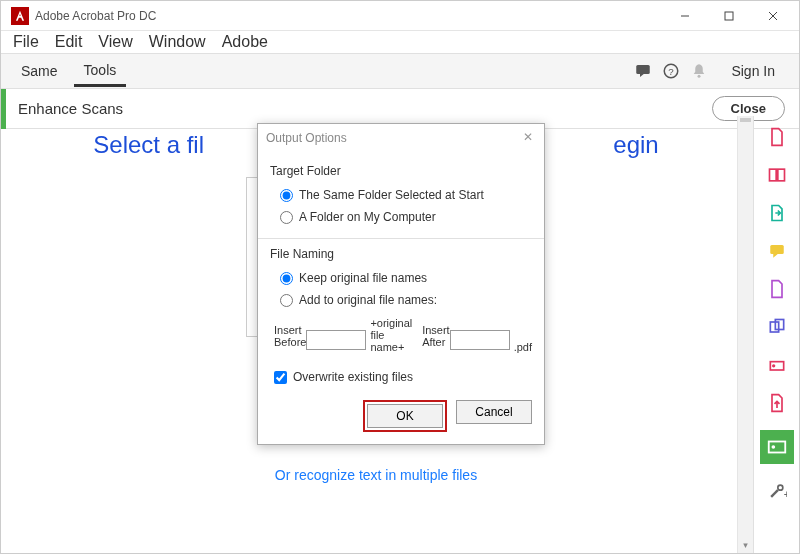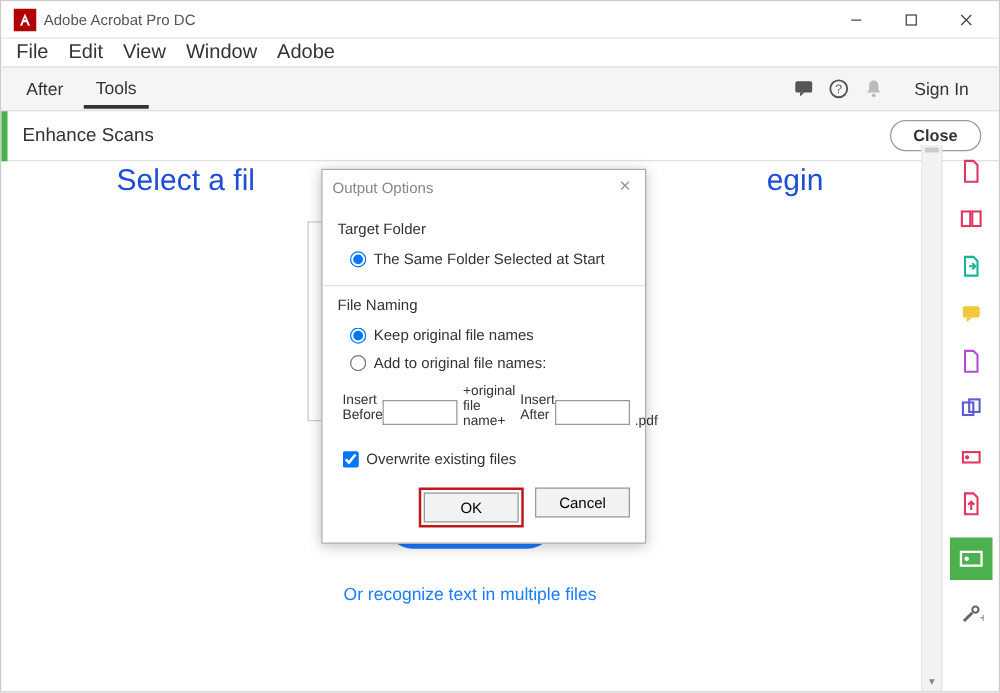--- a/index.html
+++ b/index.html
@@ -36,21 +36,21 @@
 .alt-link { display:block; text-align:center; color:#1a7cff; font-size:14px; margin-top:28px; }
 
 .right-rail { position:absolute; top:115px; right:0; bottom:0; width:46px; border-left:1px solid #e0e0e0; display:flex; flex-direction:column; align-items:center; padding-top:10px; gap:16px; }
 .right-rail .rail-ico { width:22px; height:22px; display:flex; align-items:center; justify-content:center; }
 .rail-ico.active-bg { background:#4cb04f; width:34px; height:34px; }
 .scrollbar { position:absolute; top:115px; right:46px; width:16px; bottom:0; background:#f2f2f2; border-left:1px solid #e5e5e5; }
 .scrollbar .thumb { position:absolute; top:2px; left:2px; right:2px; height:4px; background:#ccc; }
 .scrollbar .arrow { position:absolute; left:0; right:0; height:16px; color:#888; text-align:center; font-size:9px; line-height:16px; }
 .scrollbar .arrow.down { bottom:0; }
 
-.dialog { position:absolute; top:134px; left:256px; width:260px; background:#fff; border:1px solid #aaa; box-shadow:0 2px 10px rgba(0,0,0,0.25); }
+.dialog { position:absolute; top:122px; left:256px; width:288px; background:#fff; border:1px solid #aaa; box-shadow:0 2px 10px rgba(0,0,0,0.25); }
 .dlg-title { display:flex; align-items:center; padding:6px 8px; font-size:12px; color:#888; }
 .dlg-title .t { flex:1; }
 .dlg-close { width:16px; height:16px; color:#999; text-align:center; }
 .dlg-body { padding:8px 12px 0; font-size:12px; color:#333; }
 .group-label { font-size:12px; color:#333; margin:4px 0 6px; }
 .radio-row { display:flex; align-items:center; gap:6px; padding:4px 0 4px 10px; font-size:12px; }
 .radio-row input { margin:0; }
 .sep { border:0; border-top:1px solid #e0e0e0; margin:10px -12px 8px; }
 .insert-row { display:flex; align-items:center; gap:4px; padding:6px 0 4px 4px; font-size:12px; }
 .insert-col { display:flex; flex-direction:row; font-size:11px; }
@@ -93,21 +93,21 @@
 
 <div class="menubar">
   <span>File</span>
   <span>Edit</span>
   <span>View</span>
   <span>Window</span>
   <span>Adobe</span>
 </div>
 
 <div class="tabbar">
-  <div class="tab">After</div>
+  <div class="tab">Same</div>
   <div class="tab active">Tools</div>
   <div class="spacer"></div>
   <div class="icon-btn">
       <svg width="18" height="18" viewBox="0 0 24 24">
         <rect x="3" y="4" width="18" height="12" rx="2" fill="#555"></rect>
         <path d="M8 16 L8 20 L13 16" fill="#555"></path>
       </svg>
     </div>
   <div class="icon-btn">
       <svg width="18" height="18" viewBox="0 0 24 24">
@@ -213,20 +213,24 @@
   <div class="dlg-title">
     <span class="t">Output Options</span>
     <span class="dlg-close">✕</span>
   </div>
   <div class="dlg-body">
     <div class="group-label">Target Folder</div>
     <label class="radio-row">
       <input type="radio" name="tf" checked="" style="">
       <span>The Same Folder Selected at Start</span>
     </label>
+    <label class="radio-row">
+      <input type="radio" name="tf" style="">
+      <span>A Folder on My Computer</span>
+    </label>
     <hr class="sep">
     <div class="group-label">File Naming</div>
     <label class="radio-row">
       <input type="radio" name="fn" checked="" style="">
       <span>Keep original file names</span>
     </label>
     <label class="radio-row">
       <input type="radio" name="fn" style="">
       <span>Add to original file names:</span>
     </label>

